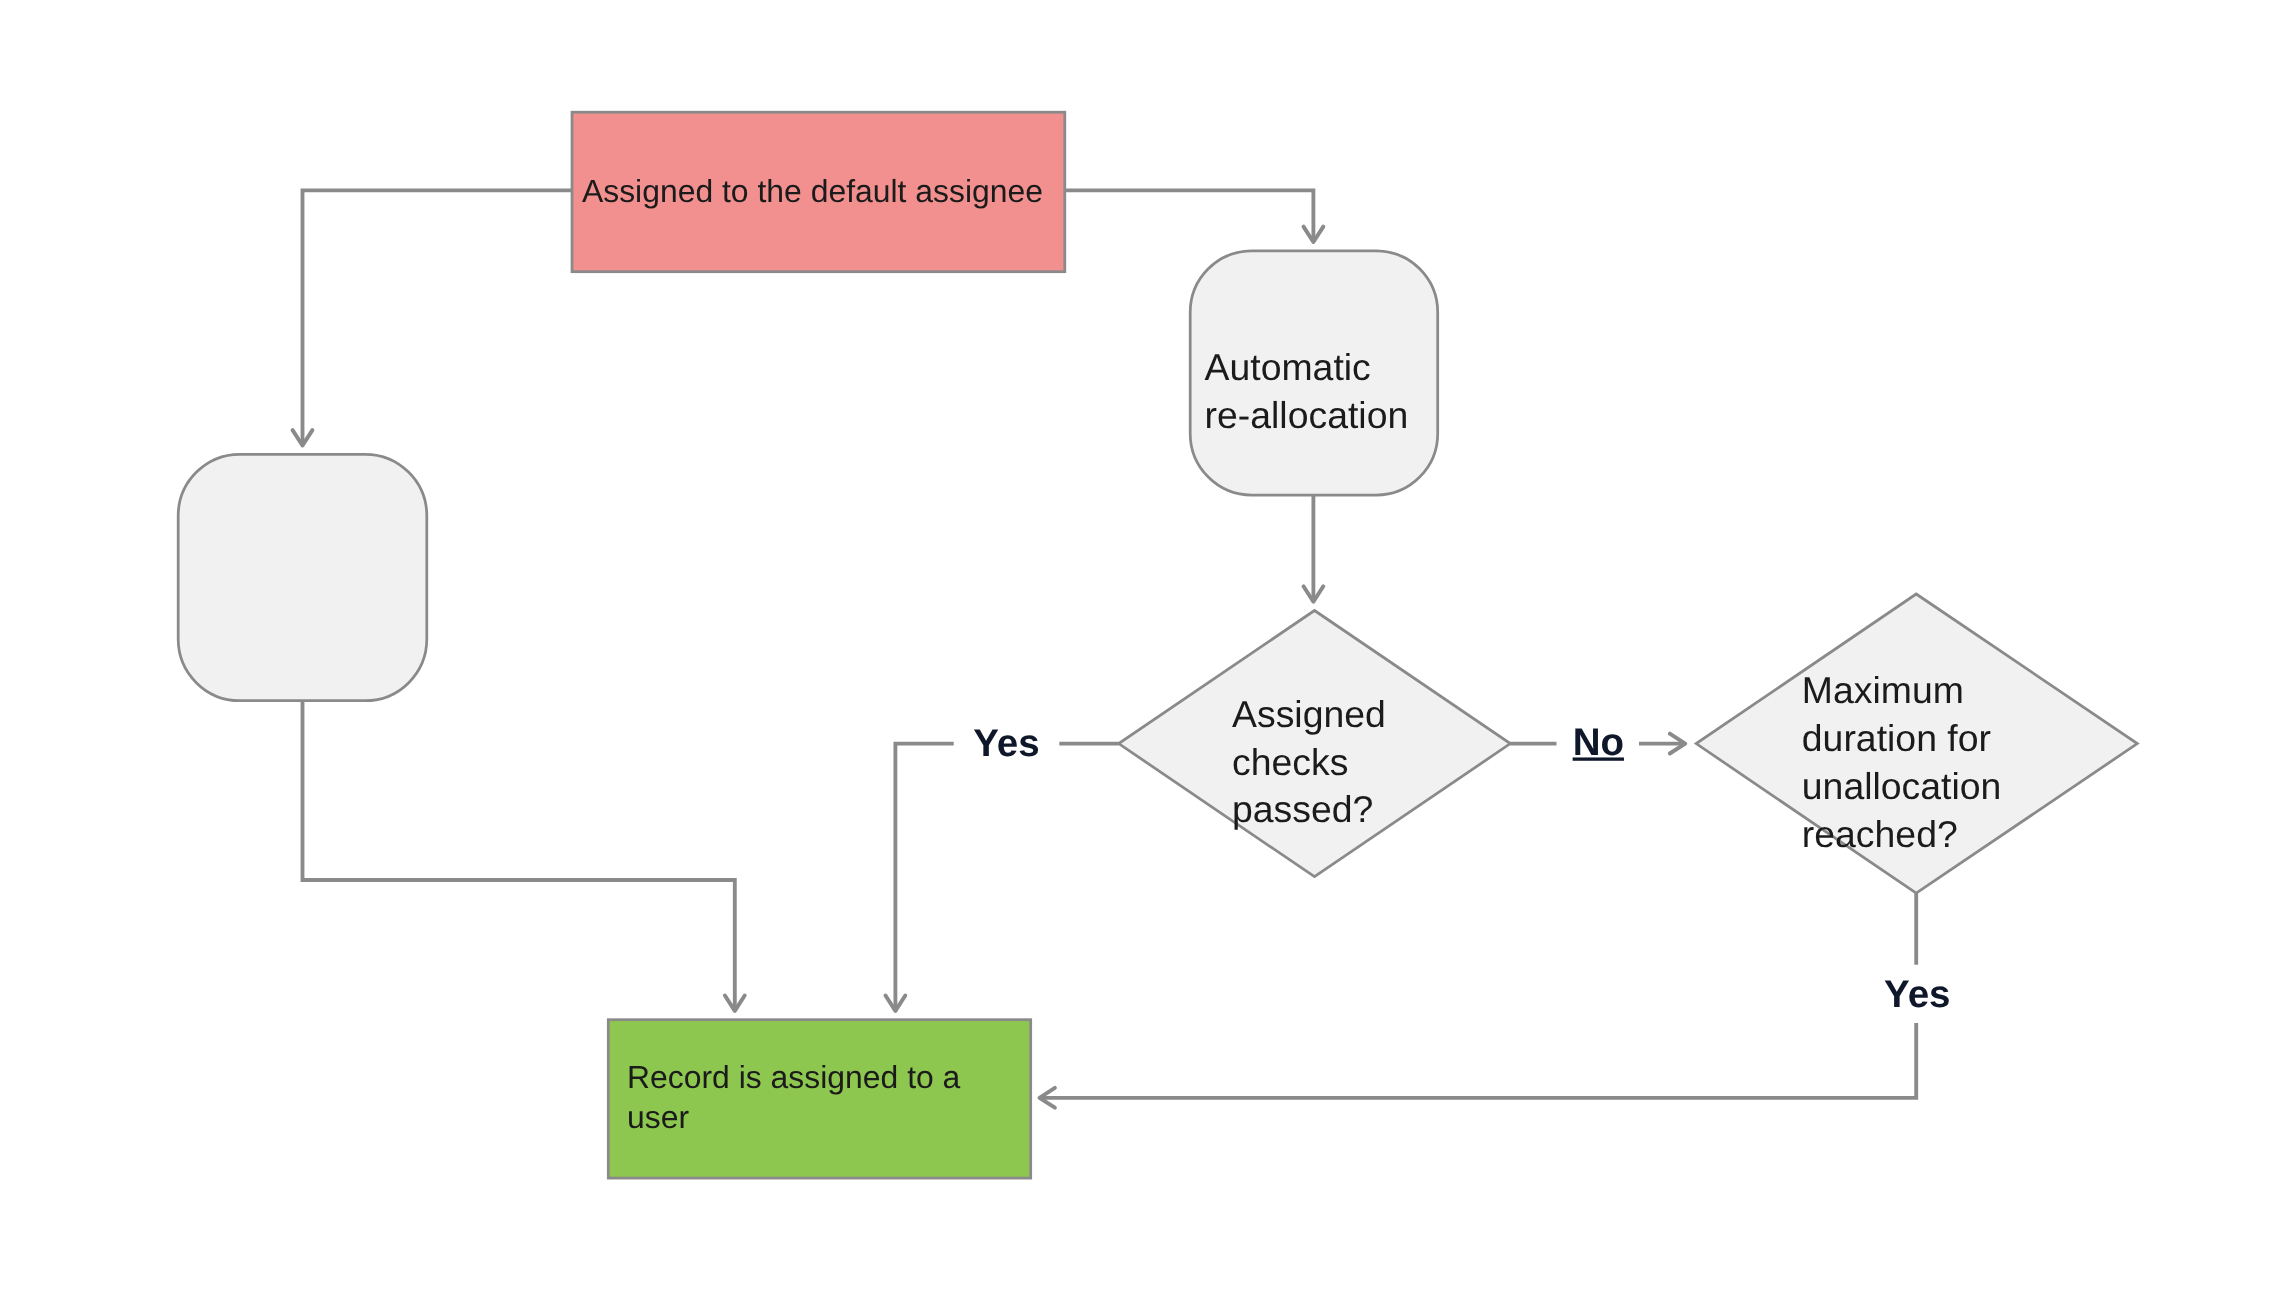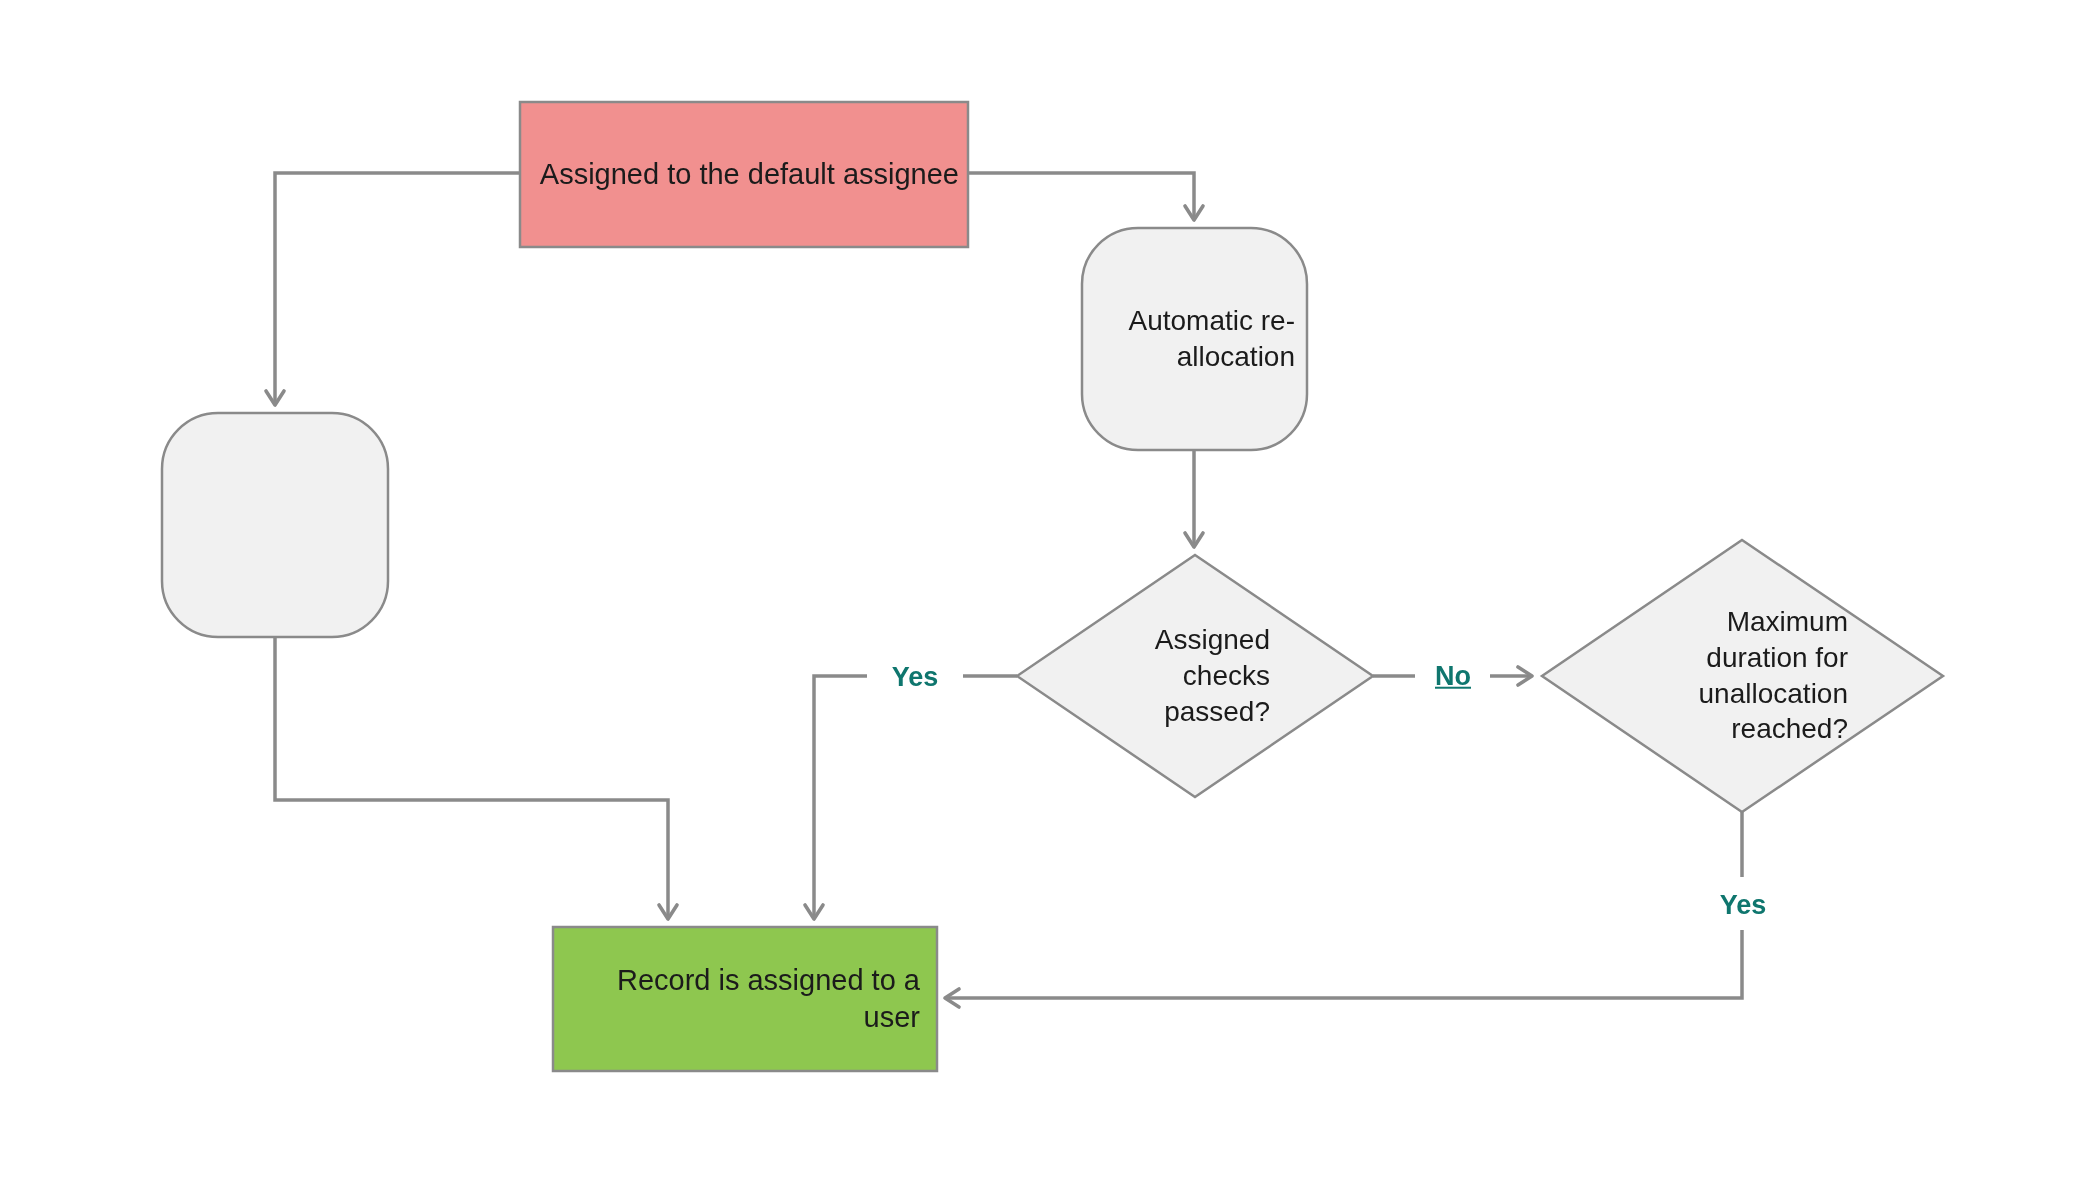--- a/index.html
+++ b/index.html
@@ -25,31 +25,31 @@
     stroke: #8a8a8a;
     stroke-width: 3.5;
   }
   .shape {
     stroke: #8a8a8a;
     stroke-width: 2.5;
   }
   .label {
     position: absolute;
     transform: translate(-50%, -50%);
-    text-align: right;
+    text-align: left;
     color: #1b1b1b;
     line-height: 1.28;
     white-space: normal;
   }
   .node-label-large { font-size: 29px; }
-  .node-label-small { font-size: 28px; }
+  .node-label-small { font-size: 34px; margin-top: 18px; }
   .edge-label {
-    font-size: 27px;
+    font-size: 35px;
     font-weight: 700;
-    color: #0f766e;
+    color: #0f172a;
     background: #ffffff;
     padding: 0 4px;
   }
 </style>
 </head>
 <body>
 
 <div class="canvas">
 
   <svg width="2084" height="1177" viewBox="0 0 2084 1177">

